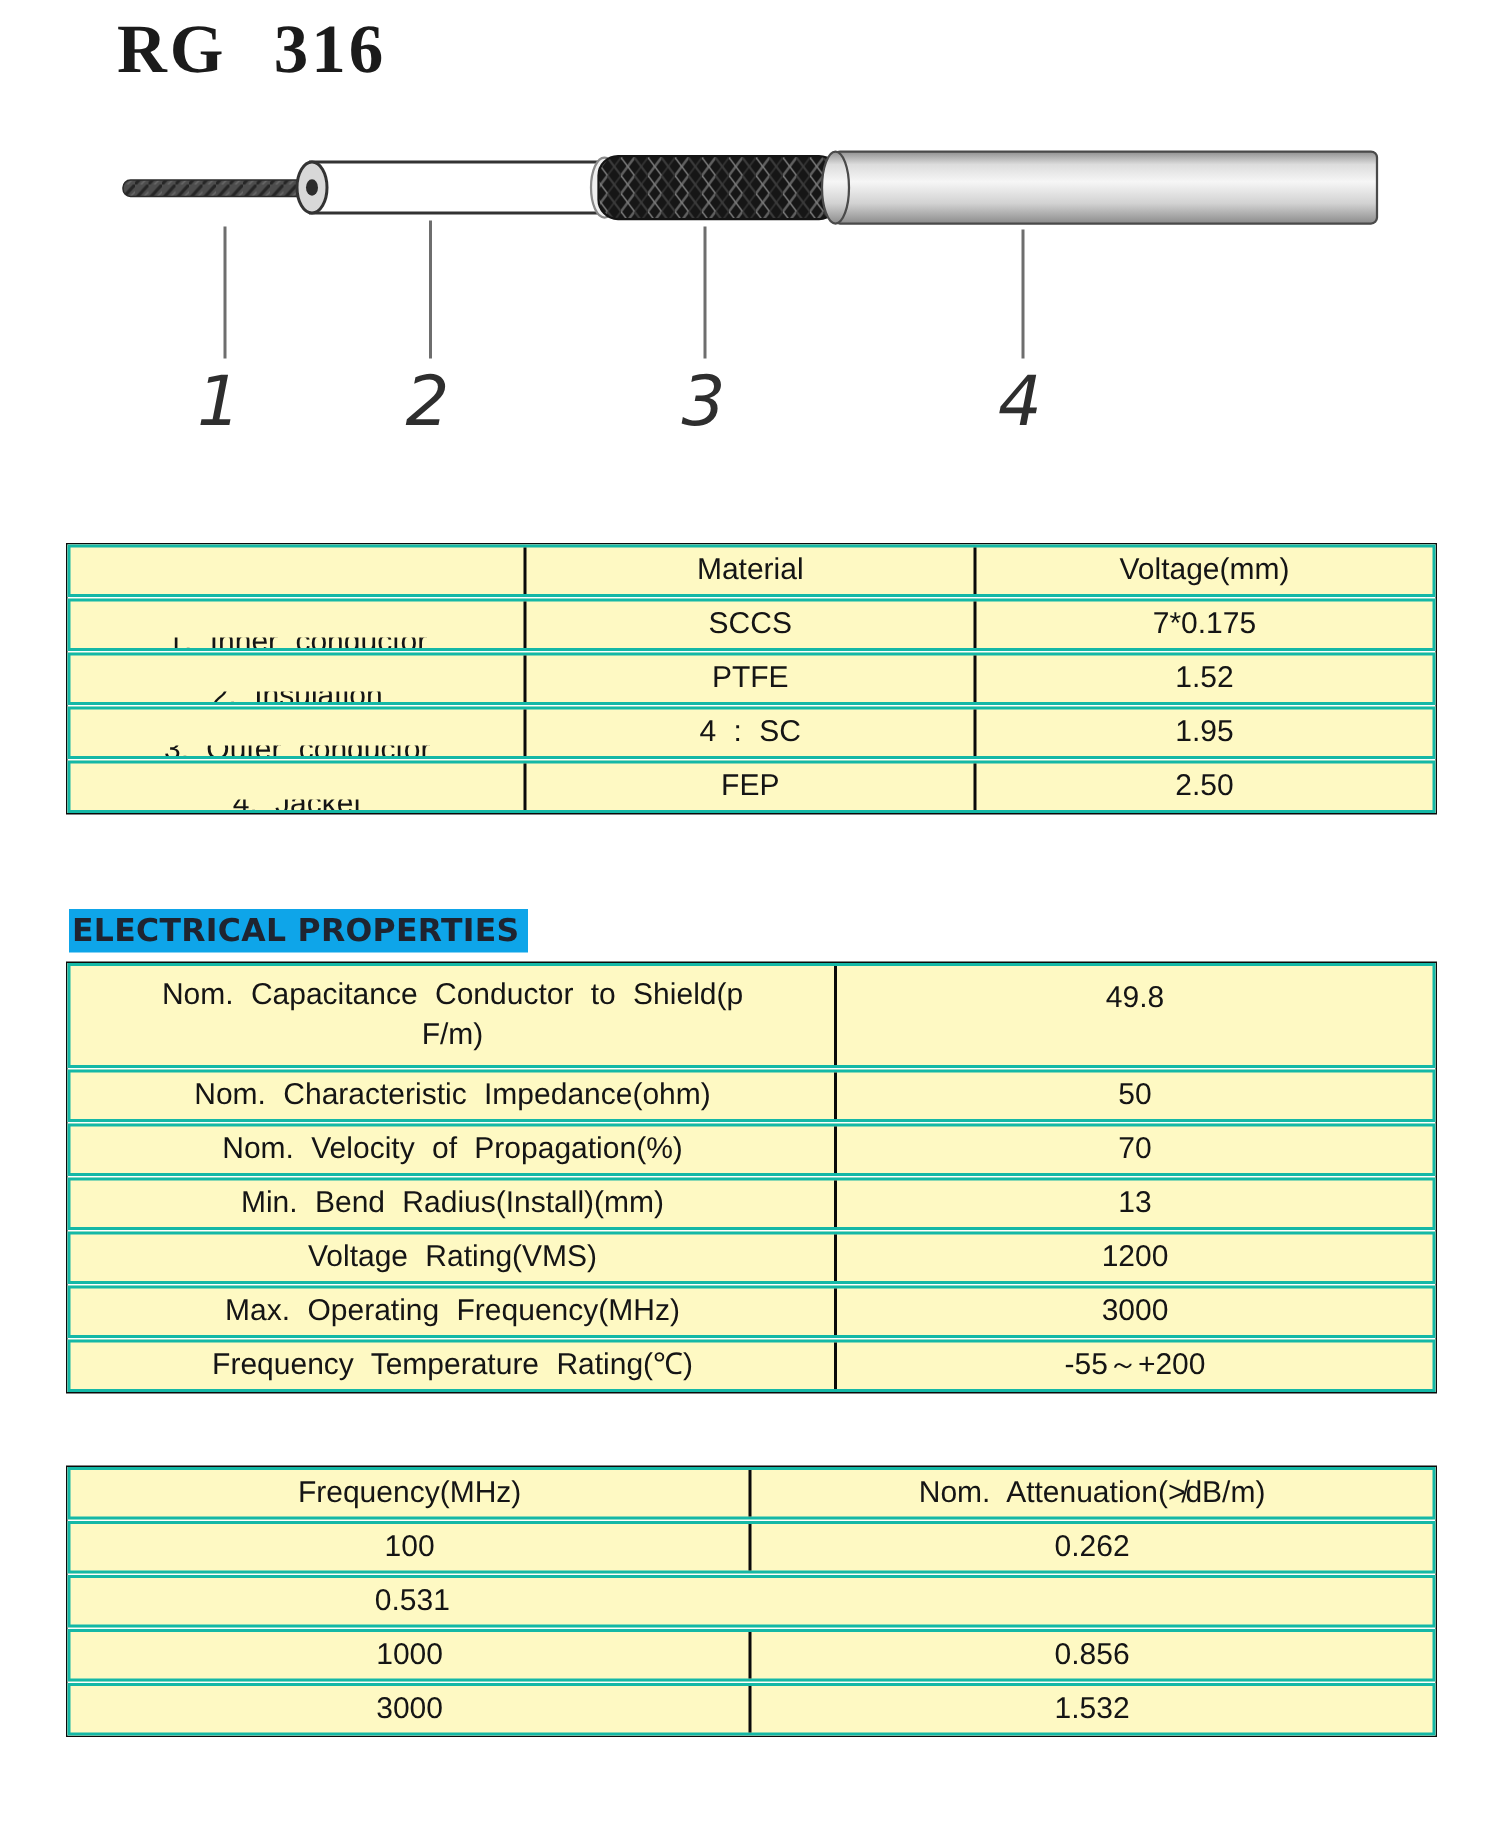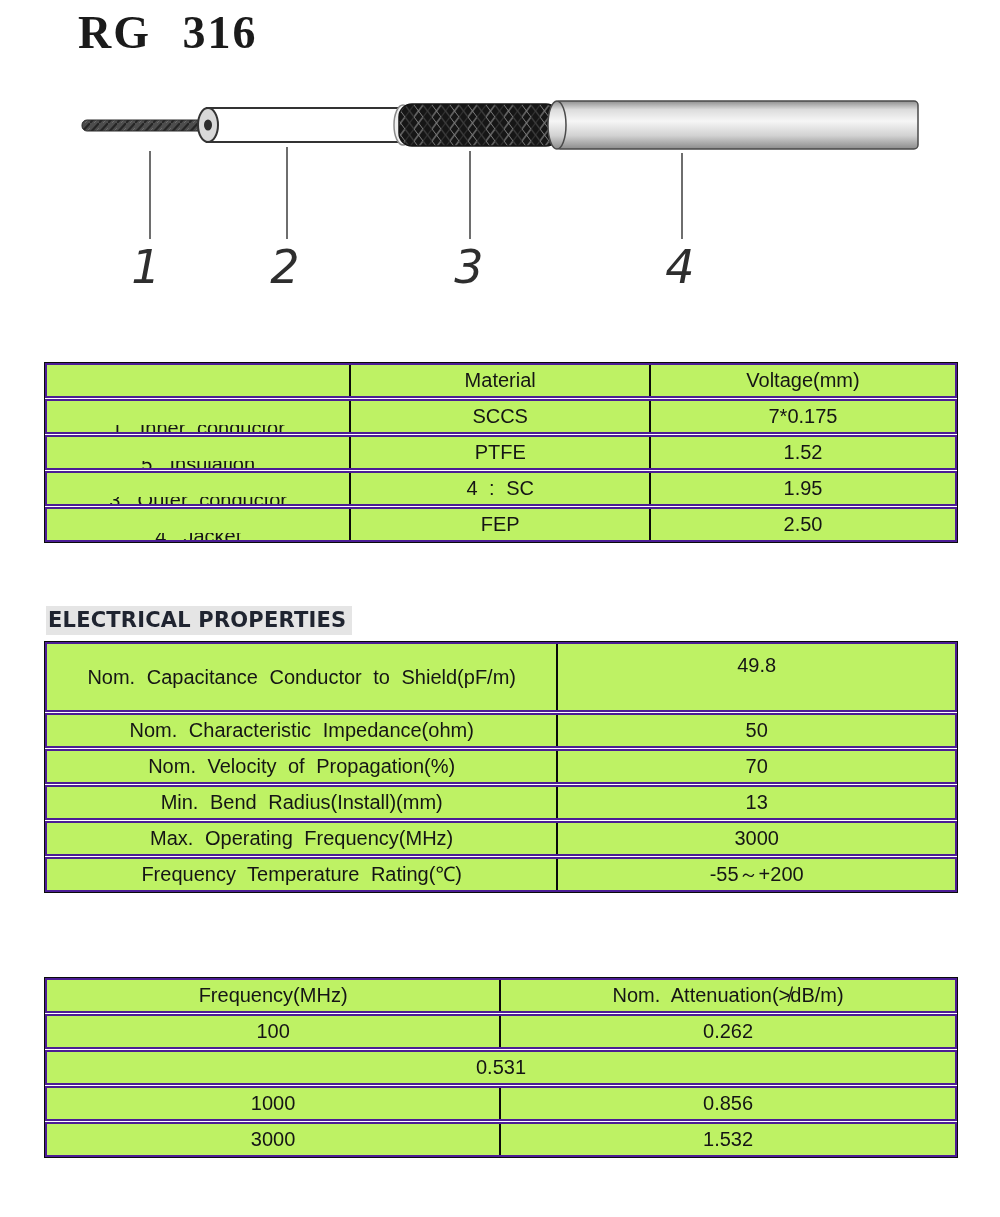--- a/index.html
+++ b/index.html
@@ -16,38 +16,38 @@
     font-size:46px; letter-spacing:2px; word-spacing:18px; color:#1b1b1b;
   }
 
   
   .diagram { position:absolute; left:0; top:93px; width:1000px; height:200px; }
 
   
   .section-heading {
     position:absolute; left:46px; display:inline-block;
     font-family:"DejaVu Sans", sans-serif; font-weight:700; font-size:21px;
-    color:#1f2430; background:#e5e5e5; padding:1px 6px 2px 2px; letter-spacing:0.2px;
+    color:#1f2430; background:#0ea5e9; padding:1px 6px 2px 2px; letter-spacing:0.2px;
     line-height:1.25;
   }
   .heading-electrical { top:606px; }
   .heading-attenuation { top:988px; }
 
   
   .tbl { position:absolute; left:44px; width:914px; border:1px solid #0a0a0a; background:#ffffff; }
-  .trow { display:flex; width:100%; height:35px; border:2px solid #4c1d95; background:#bef264;justify-content:center; }
+  .trow { display:flex; width:100%; height:35px; border:2px solid #14b8a6; background:#fef9c3; }
   .trow + .trow { margin-top:1px; }
   .trow.tall { height:70px; }
   .cell {
     display:flex; align-items:center; justify-content:center;
     font-size:20px; word-spacing:6px; color:#151515; line-height:1.35;
     overflow:hidden; white-space:nowrap;
   }
   .cell + .cell { border-left:2px solid #0a0a0a; }
-  .cell.wrap { white-space:normal; flex-direction:row; text-align:center; }
+  .cell.wrap { white-space:normal; flex-direction:column; text-align:center; }
   .cell.top { align-items:flex-start; padding-top:8px; }
 
   .tbl-construction { top:362px; }
   .tbl-construction .c1 { width:33.3%;margin-top:24px; }
   .tbl-construction .c2 { width:33.0%; }
   .tbl-construction .c3 { width:33.7%; }
 
   .tbl-electrical { top:641px; }
   .tbl-electrical .c1 { width:56.1%; }
   .tbl-electrical .c2 { width:43.9%; }
@@ -126,21 +126,21 @@
       <div class="cell c1"></div>
       <div class="cell c2">Material</div>
       <div class="cell c3">Voltage(mm)</div>
     </div>
     <div class="trow">
       <div class="cell c1">1.  Inner conductor</div>
       <div class="cell c2">SCCS</div>
       <div class="cell c3">7*0.175</div>
     </div>
     <div class="trow">
-      <div class="cell c1">5.  Insulation</div>
+      <div class="cell c1">2.  Insulation</div>
       <div class="cell c2">PTFE</div>
       <div class="cell c3">1.52</div>
     </div>
     <div class="trow">
       <div class="cell c1">3.  Outer conductor</div>
       <div class="cell c2">4 : SC</div>
       <div class="cell c3">1.95</div>
     </div>
     <div class="trow">
       <div class="cell c1">4.  Jacket</div>
@@ -165,20 +165,24 @@
     </div>
     <div class="trow">
       <div class="cell c1">Nom. Velocity of Propagation(%)</div>
       <div class="cell c2">70</div>
     </div>
     <div class="trow">
       <div class="cell c1">Min. Bend Radius(Install)(mm)</div>
       <div class="cell c2">13</div>
     </div>
     <div class="trow">
+      <div class="cell c1">Voltage Rating(VMS)</div>
+      <div class="cell c2">1200</div>
+    </div>
+    <div class="trow">
       <div class="cell c1">Max. Operating Frequency(MHz)</div>
       <div class="cell c2">3000</div>
     </div>
     <div class="trow">
       <div class="cell c1">Frequency Temperature Rating(℃)</div>
       <div class="cell c2">-55～+200</div>
     </div>
   </div>
 
   <div class="section-heading heading-attenuation">Nom. Attenuation</div>

